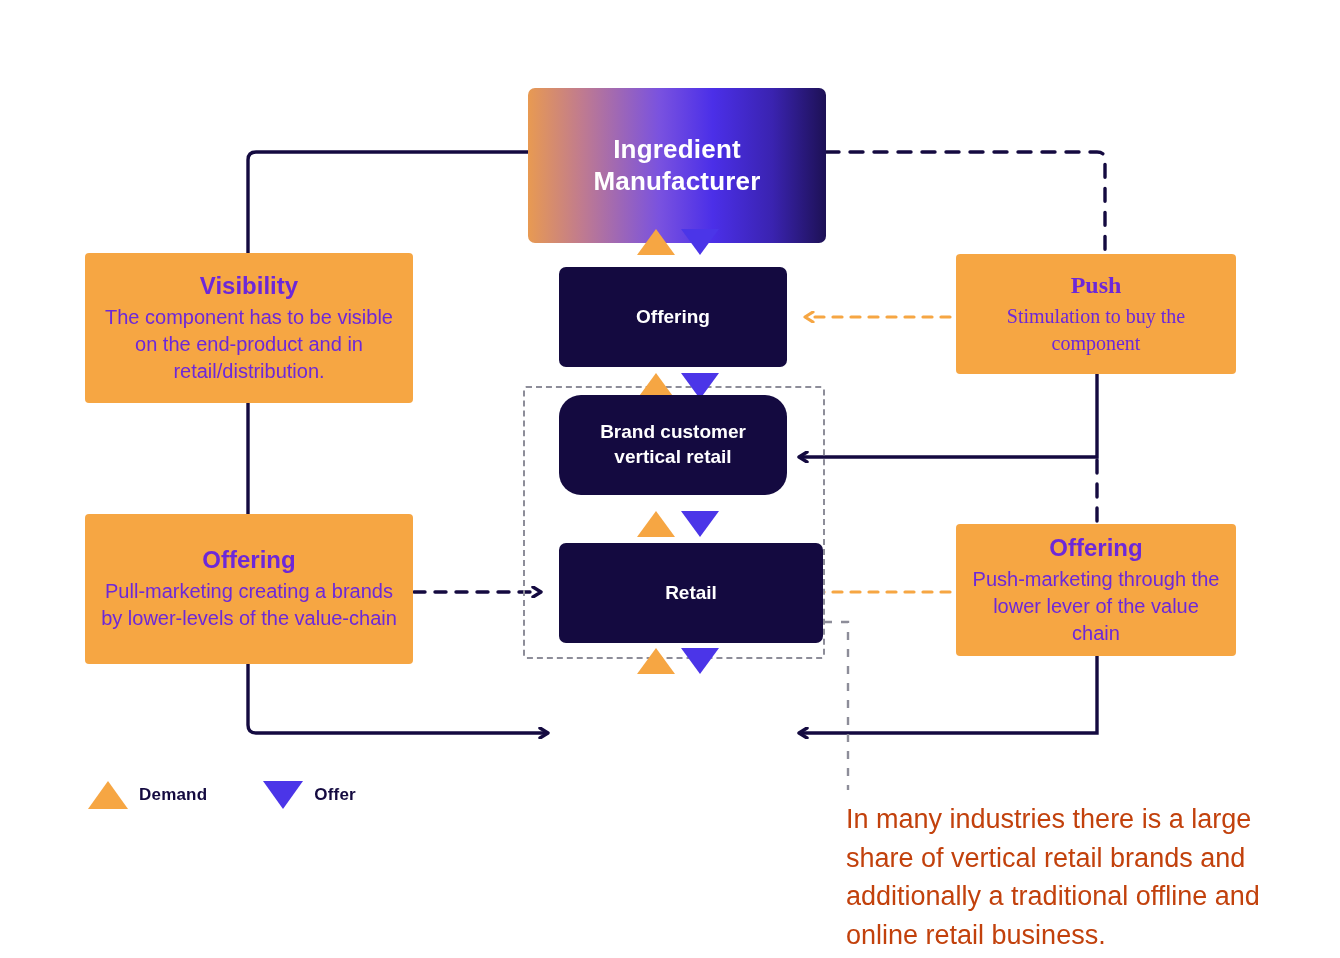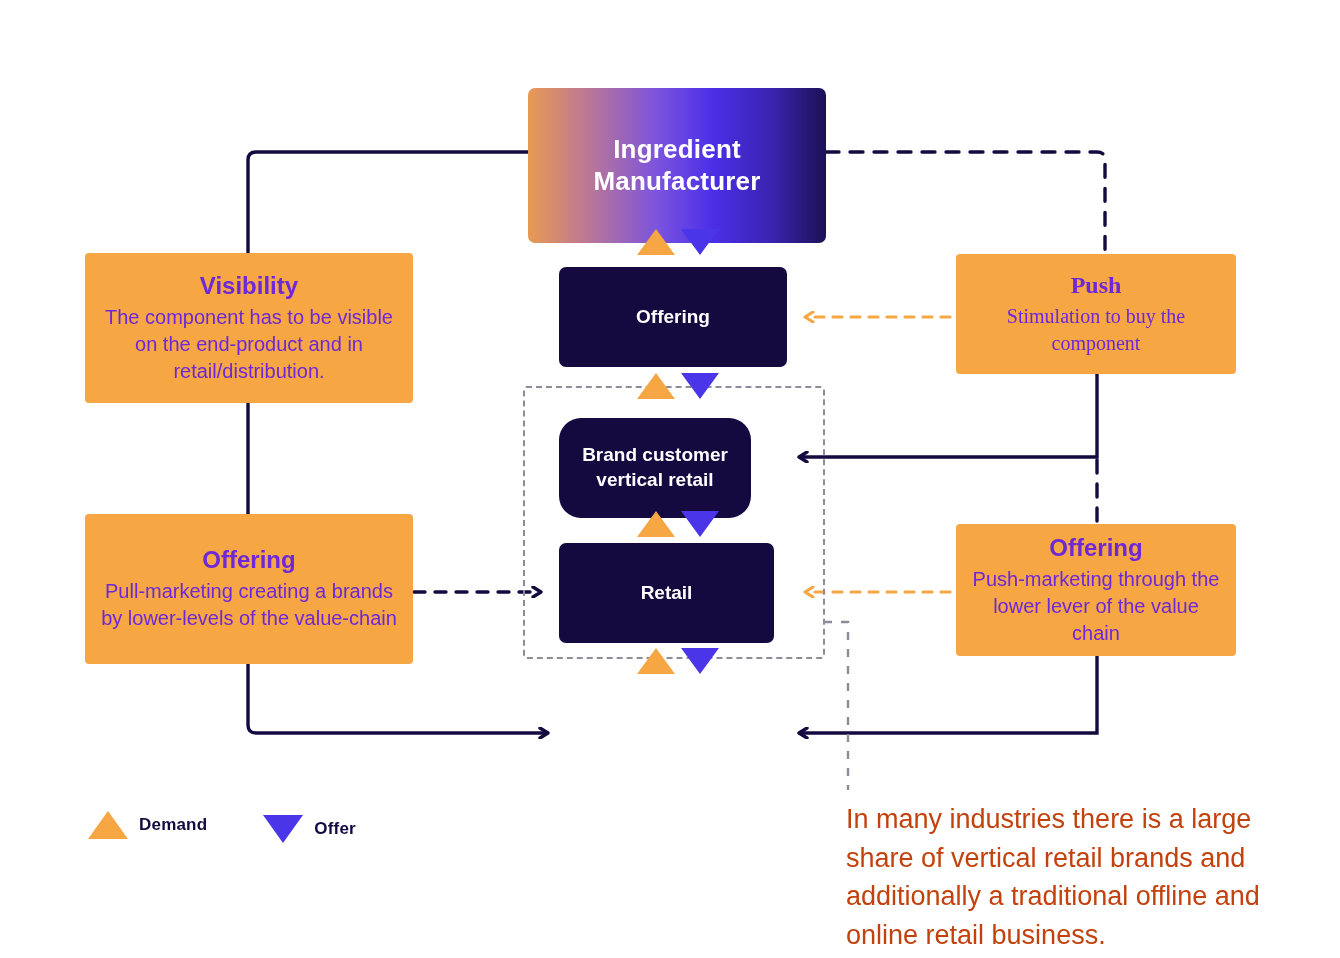--- a/index.html
+++ b/index.html
@@ -151,33 +151,33 @@
 
   <div class="node dark" style="left:559px;top:267px;width:228px;height:100px;">
     <div class="title">Offering</div>
   </div>
 
   <div class="tri-pair" style="left:637px;top:373px;">
     <div class="tri-up"></div>
     <div class="tri-down"></div>
   </div>
 
-  <div class="node dark" style="left:559px;top:418px;width:192px;height:100px;border-radius:22px;">
+  <div class="node dark" style="left:559px;top:395px;width:228px;height:100px;border-radius:22px;">
     <div class="title">
       <span>Brand customer</span><br>
       <span>vertical retail</span>
     </div>
   </div>
 
   <div class="tri-pair" style="left:637px;top:511px;">
     <div class="tri-up"></div>
     <div class="tri-down"></div>
   </div>
 
-  <div class="node dark" style="left:559px;top:543px;width:215px;height:100px;">
+  <div class="node dark" style="left:559px;top:543px;width:264px;height:100px;">
     <div class="title">Retail</div>
   </div>
 
   <div class="tri-pair" style="left:637px;top:648px;">
     <div class="tri-up"></div>
     <div class="tri-down"></div>
   </div>
 
 
   <div class="node orange" style="left:85px;top:253px;width:328px;height:150px;">
@@ -193,26 +193,26 @@
   <div class="node orange" style="left:956px;top:254px;width:280px;height:120px;font-family:Liberation Serif, serif;">
     <div class="head">Push</div>
     <div class="body">Stimulation to buy the component</div>
   </div>
 
   <div class="node orange" style="left:956px;top:524px;width:280px;height:132px;">
     <div class="head">Offering</div>
     <div class="body">Push-marketing through the lower lever of the value chain</div>
   </div>
 
-  <div class="legend" style="left:88px;top:807px;">
+  <div class="legend" style="left:88px;top:781px;">
     <div class="lg-item">
       <div class="lg-up"></div>
       <div class="lg-label">Demand</div>
     </div>
-    <div class="lg-item" style="margin-left:56px;margin-top:8px;">
+    <div class="lg-item" style="margin-left:56px;">
       <div class="lg-down"></div>
       <div class="lg-label">Offer</div>
     </div>
   </div>
 
   <div class="caption" style="left:846px;top:789px;">In many industries there is a large share of vertical retail brands and additionally a traditional offline and online retail business.</div>
 
 </div>
 
 </body></html>

